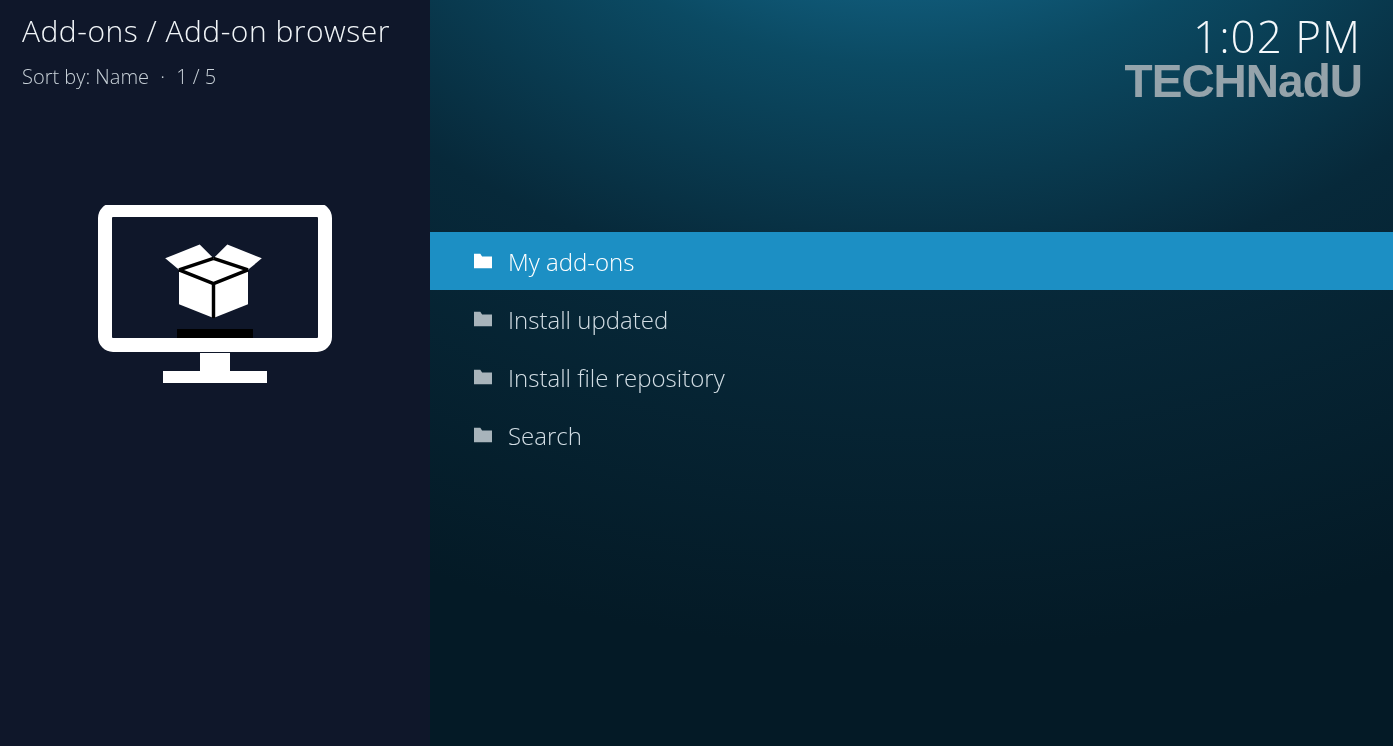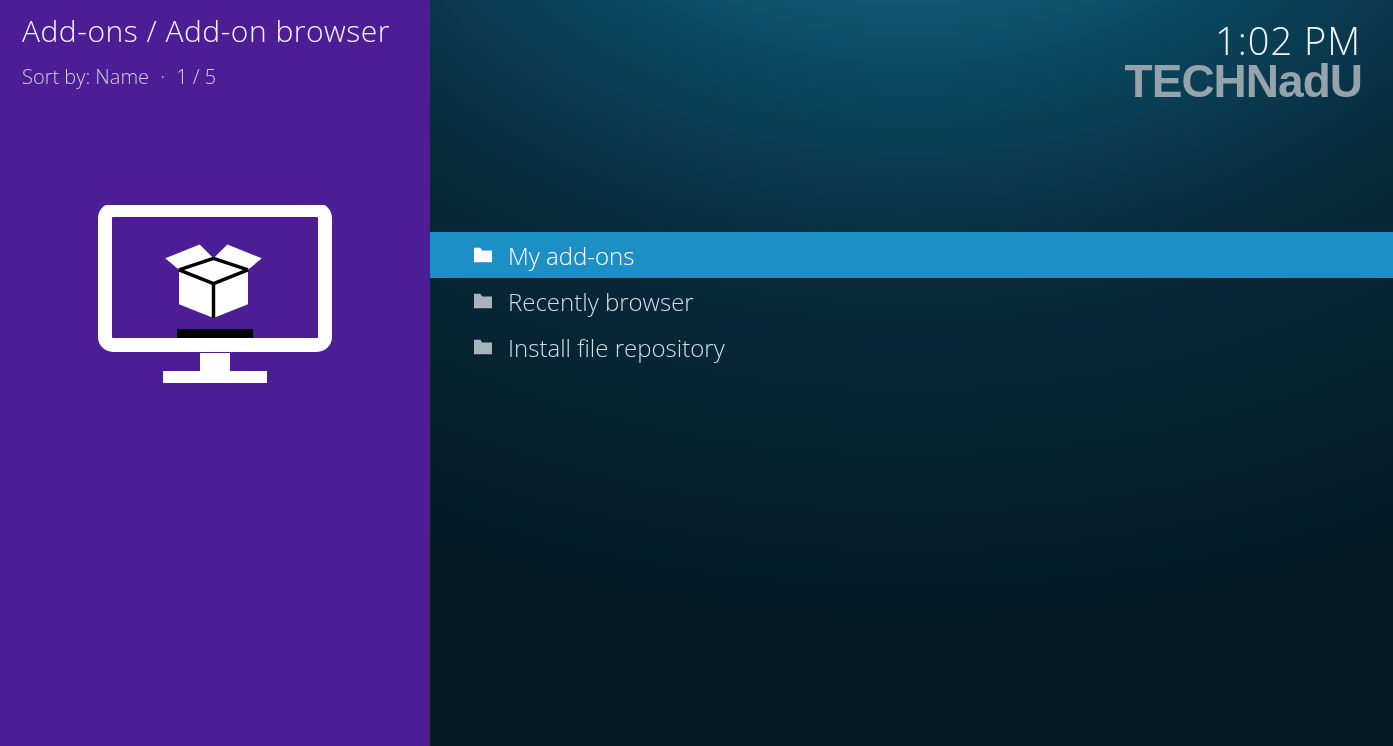--- a/index.html
+++ b/index.html
@@ -1,29 +1,29 @@
 <!DOCTYPE html>
 <html><head>
 <meta charset="utf-8">
 <style>
   * { margin:0; padding:0; box-sizing:border-box; }
   html,body { width:1393px; height:746px; font-family:"Segoe UI","Open Sans",Arial,sans-serif; color:#e6eef5; background:#000; overflow:hidden; }
   .app { display:flex; width:100%; height:100%; }
-  .sidebar { width:430px; height:100%; background:#4c1d95; position:relative; padding:10px 22px; }
+  .sidebar { width:430px; height:100%; background:#0f172a; position:relative; padding:10px 22px; }
   .bc { font-size:30px; font-weight:300; letter-spacing:0.5px; color:#f1f5f8; }
   .sort { font-size:20px; font-weight:300; color:#c9d2d9; margin-top:12px; }
   .sort .dot { padding:0 6px; }
   .monitor-wrap { width:100%; display:flex; justify-content:center; margin-top:115px; }
   .monitor-wrap svg { width:240px; height:auto; }
   .main { flex:1; height:100%; position:relative; background:radial-gradient(ellipse 1200px 900px at 50% -250px,#1e89b8 0%,#0b4a63 35%,#07293a 60%,#041a26 100%); }
-  .clock { position:absolute; top:14px; right:32px; font-size:38px; font-weight:300; color:#f4f8fb; letter-spacing:1px; }
+  .clock { position:absolute; top:6px; right:32px; font-size:44px; font-weight:300; color:#f4f8fb; letter-spacing:1px; }
   .watermark { position:absolute; top:54px; right:31px; font-family:Arial,sans-serif; font-size:46px; font-weight:900; letter-spacing:-1px; color:#aeb6bb; opacity:0.85; text-transform:uppercase; }
   .watermark .lo { text-transform:lowercase; }
   .list { position:absolute; top:232px; left:0; right:0; }
-  .row { display:flex; align-items:center; height:46px; padding-left:30px; cursor:pointer; }
+  .row { display:flex; align-items:center; height:58px; padding-left:30px; cursor:pointer; }
   .row.selected { background:#1c8fc4; }
   .row .icon { width:46px; display:flex; justify-content:center; align-items:center; }
   .row .label { font-size:24px; font-weight:300; color:#e9f2f8; margin-left:2px; }
   .row:not(.selected) .label { color:#d2dde4; }
   .row:not(.selected) .icon svg { fill:#a8b4bb; }
   .row.selected .icon svg { fill:#ffffff; }
   .row.selected .label { color:#ffffff; }
 </style>
 </head>
 <body>
@@ -70,25 +70,33 @@
             </svg>
           </span>
           <span class="label">My add-ons</span>
         </div>
         <div class="row">
           <span class="icon">
             <svg width="22" height="18" viewBox="0 0 24 20">
               <path d="M2 2h7l2 3h11v13H2z"></path>
             </svg>
           </span>
-          <span class="label">Recently browser</span>
+          <span class="label">Install updated</span>
         </div>
         <div class="row">
           <span class="icon">
             <svg width="22" height="18" viewBox="0 0 24 20">
               <path d="M2 2h7l2 3h11v13H2z"></path>
             </svg>
           </span>
           <span class="label">Install file repository</span>
         </div>
+        <div class="row">
+          <span class="icon">
+            <svg width="22" height="18" viewBox="0 0 24 20">
+              <path d="M2 2h7l2 3h11v13H2z"></path>
+            </svg>
+          </span>
+          <span class="label">Search</span>
+        </div>
       </div>
   </div>
 </div>
 
 </body></html>

